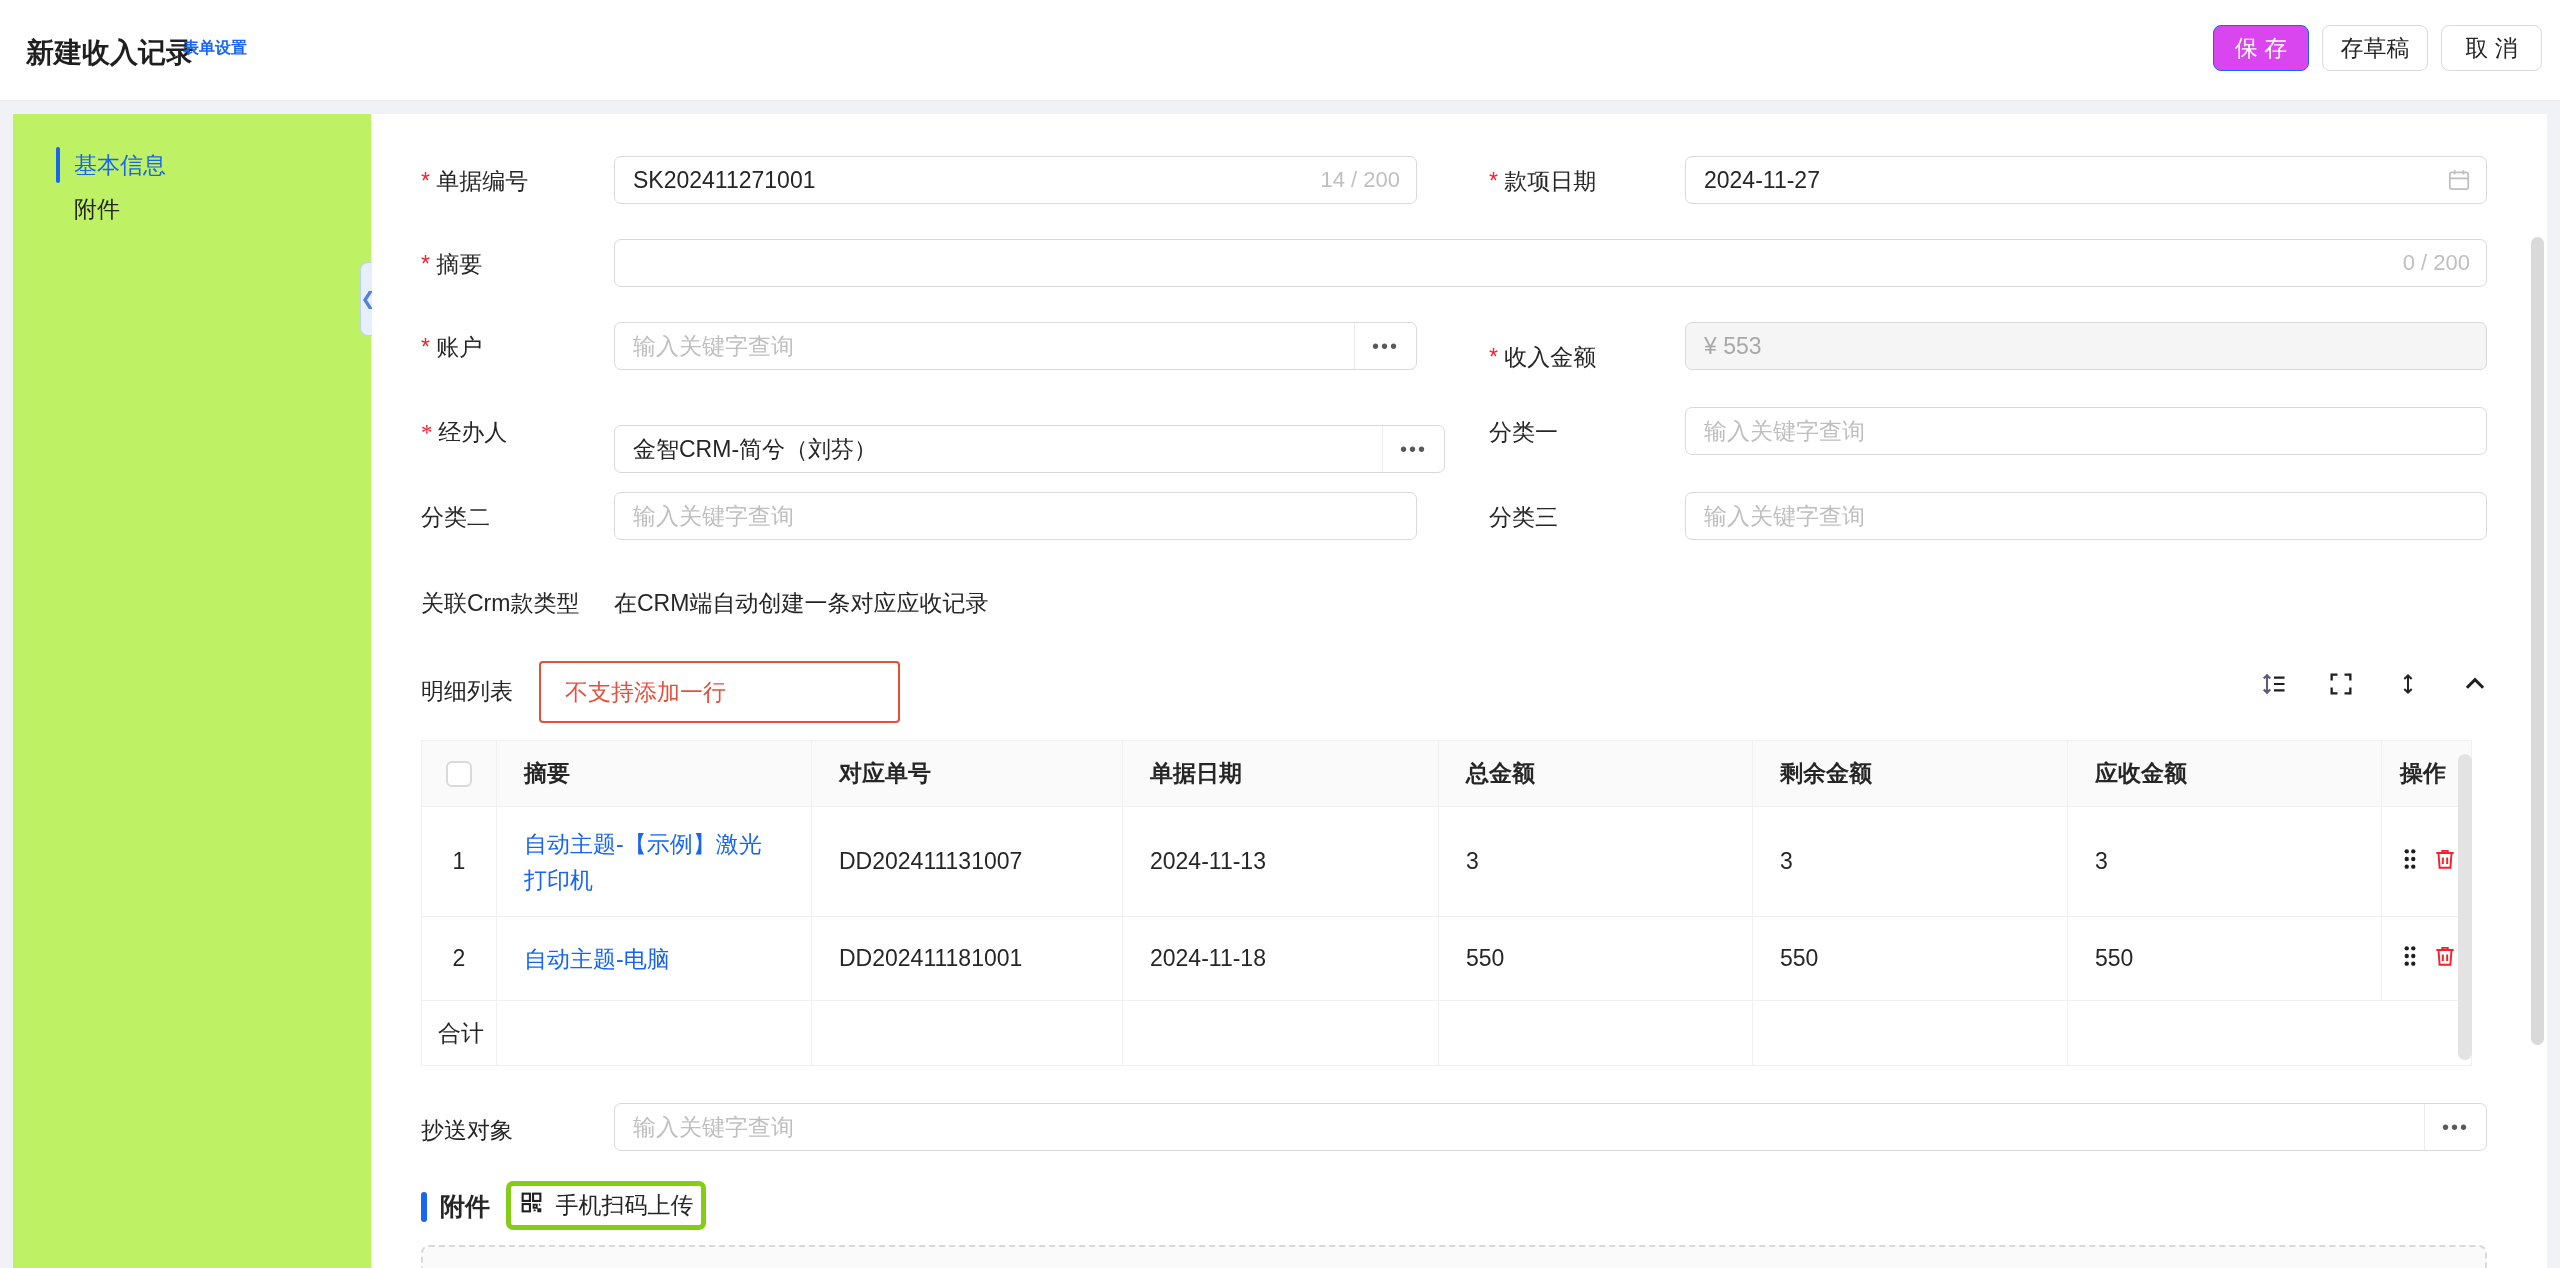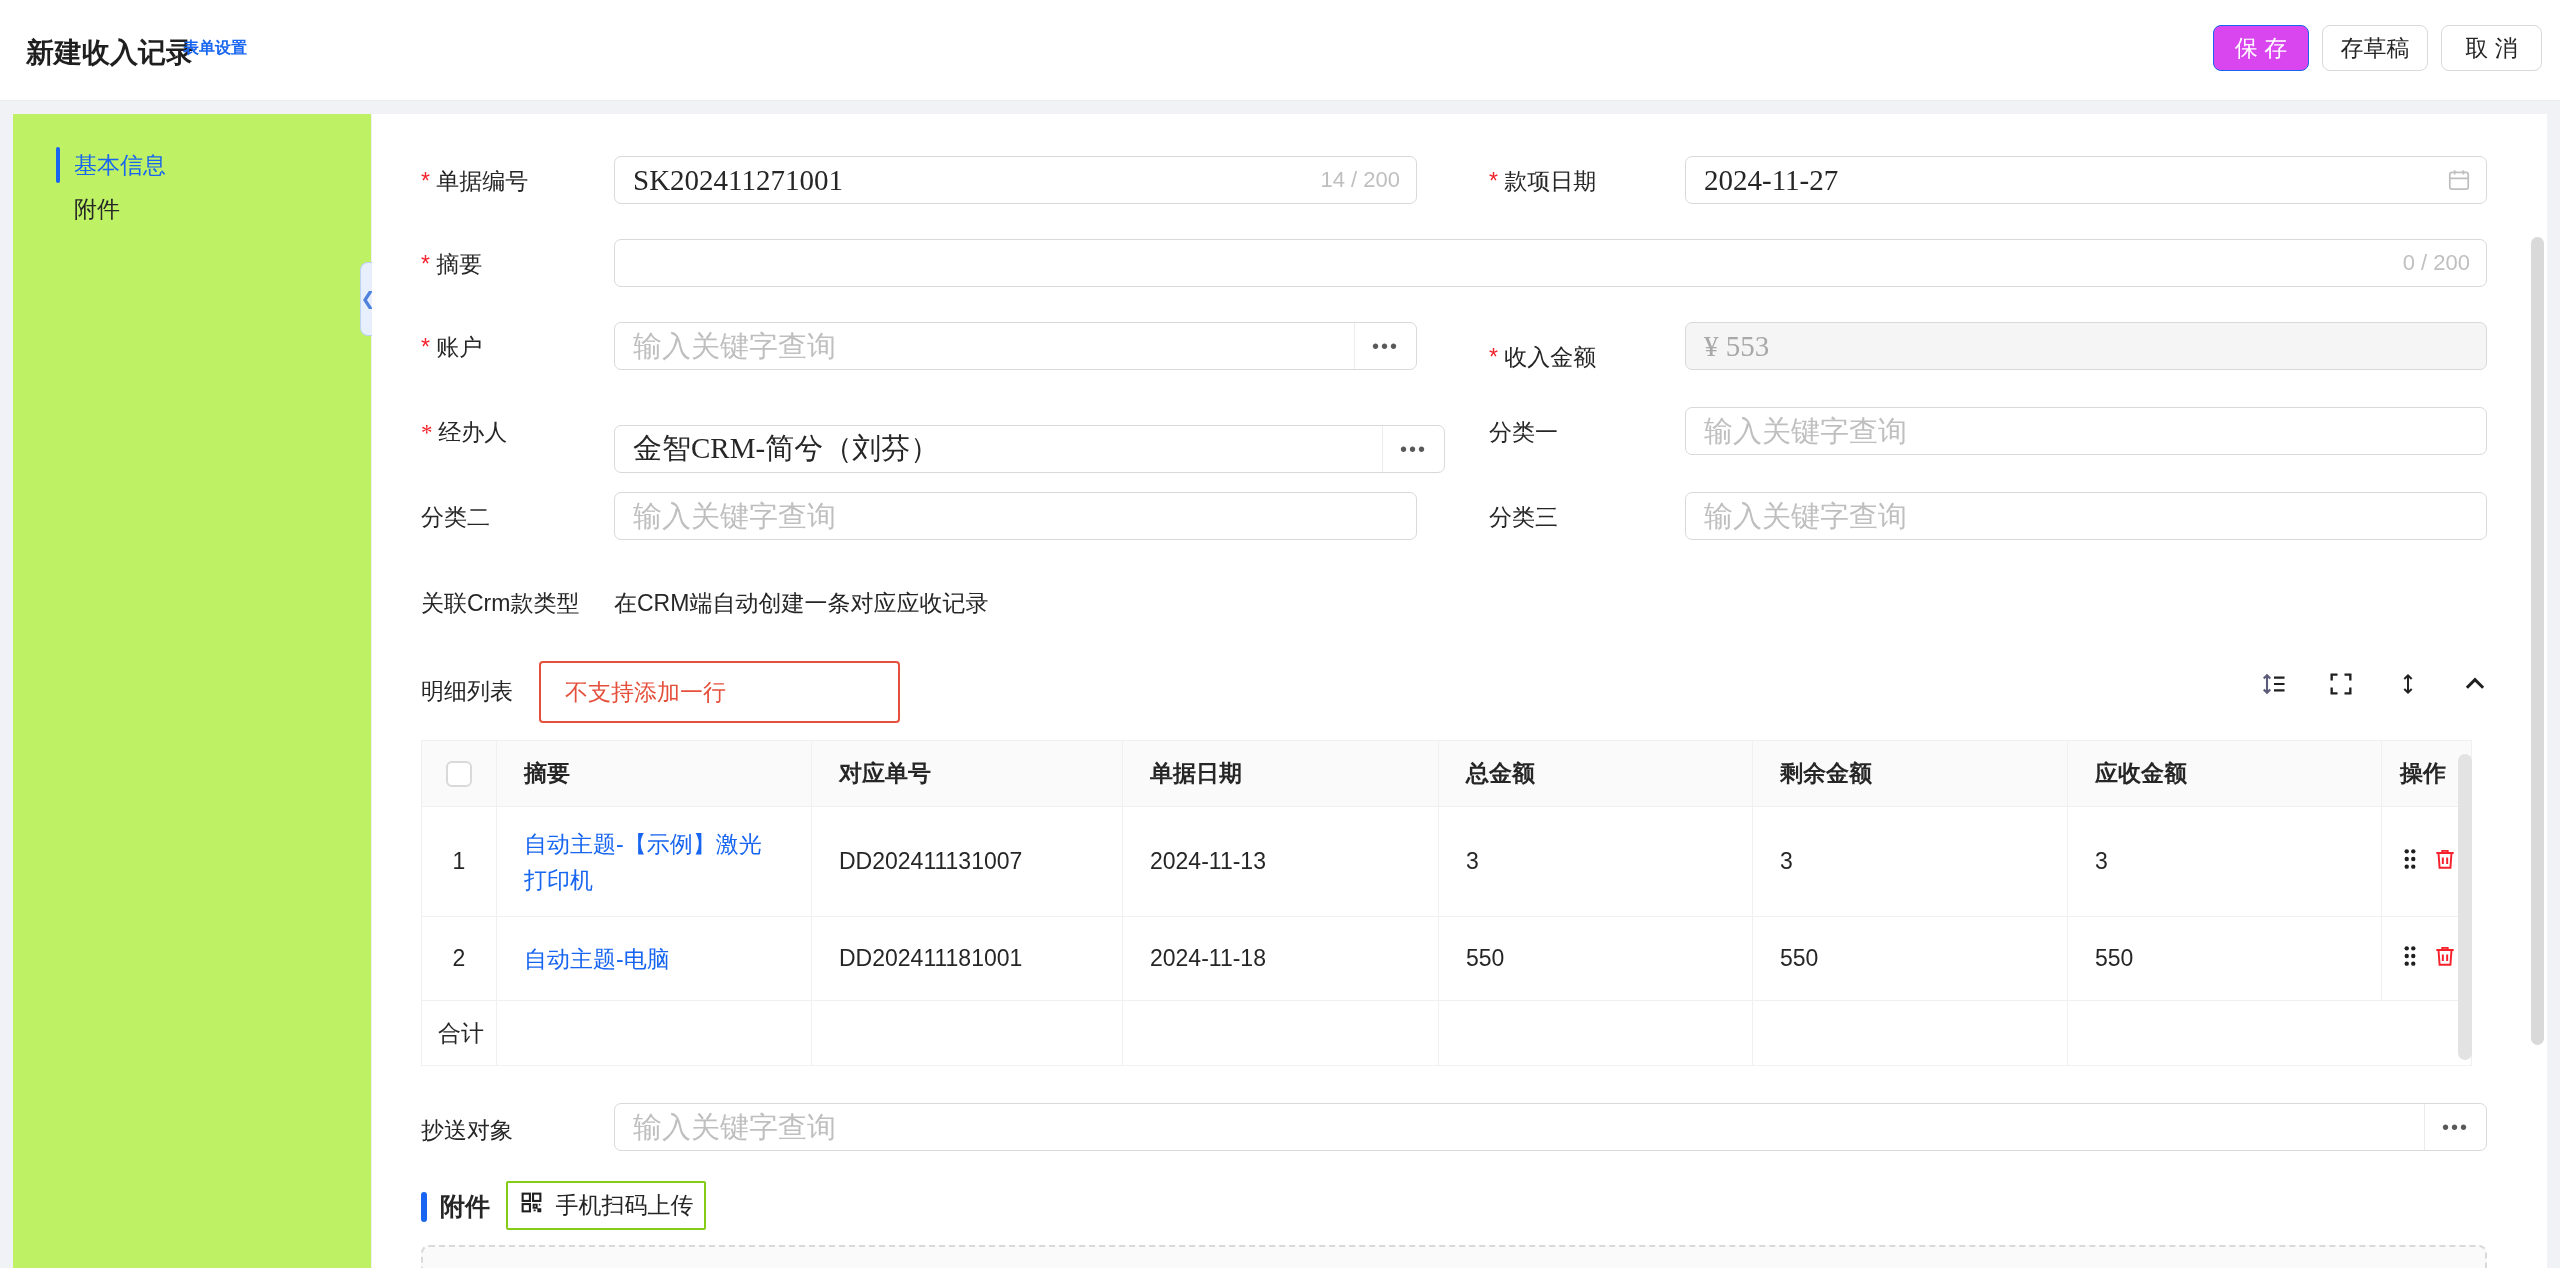--- a/index.html
+++ b/index.html
@@ -32,21 +32,21 @@
 
   .main-panel { position:absolute; left:372px; top:114px; width:2175px; height:1154px;
     background:#fff; overflow:hidden; }
 
   
   .f-label { position:absolute; font-size:23px; color:#262626; white-space:nowrap; }
   .req::before { content:"* "; color:#f5222d; }
   .ctl { position:absolute; height:48px; border:1px solid #d9d9d9; border-radius:7px; background:#fff;
     display:flex; align-items:center; font-size:23px; }
   .ctl input { flex:1; height:100%; border:none; outline:none; background:transparent;
-    font-size:29px; color:#262626; padding:0 18px; font-family:Liberation Serif, serif; min-width:0; }
+    font-size:23px; color:#262626; padding:0 18px; font-family:Liberation Sans, sans-serif; min-width:0; }
   .ctl input::placeholder { color:#bfbfbf; }
   .ctl .counter { color:#bfbfbf; font-size:22px; padding-right:16px; white-space:nowrap; }
   .ctl.disabled { background:#f5f5f5; }
   .ctl.disabled input { color:#a8a8a8; }
   .addon { width:62px; height:100%; border-left:1px solid #ececec; display:flex; align-items:center;
     justify-content:center; color:#595959; font-size:20px; letter-spacing:2px; cursor:pointer; }
   .cal-icon { padding-right:14px; display:flex; align-items:center; }
   .static-text { position:absolute; font-size:23px; color:#262626; }
 
   
@@ -77,21 +77,21 @@
   .opcell { gap:12px; }
   .rowt .c0 { justify-content:flex-start; padding-left:16px; }
   .table-scrollbar { position:absolute; left:2086px; top:640px; width:14px; height:306px;
     background:#e3e3e3; border-radius:7px; }
 
   
   .sec-head { position:absolute; left:49px; top:1076px; display:flex; align-items:center; }
   .sec-bar { width:6px; height:30px; background:#1765f0; border-radius:3px; margin-right:13px; }
   .sec-title { font-size:25px; font-weight:bold; }
   .scan-btn { position:absolute; left:134px; top:1067px; width:200px; height:49px;
-    border:2px solid #84cc16; border-radius:2px; background:#fff; display:flex; align-items:center;
+    border:5px solid #84cc16; border-radius:7px; background:#fff; display:flex; align-items:center;
     justify-content:center; gap:12px; font-size:23px; cursor:pointer; }
   .upload-box { position:absolute; left:49px; top:1131px; width:2066px; height:180px;
     border:2px dashed #d9d9d9; border-radius:8px; background:#fafafa; }
 
   
   .page-scroll-thumb { position:absolute; left:2531px; top:237px; width:13px; height:808px;
     background:#d9d9d9; border-radius:7px; }
 </style>
 </head>
 <body>

